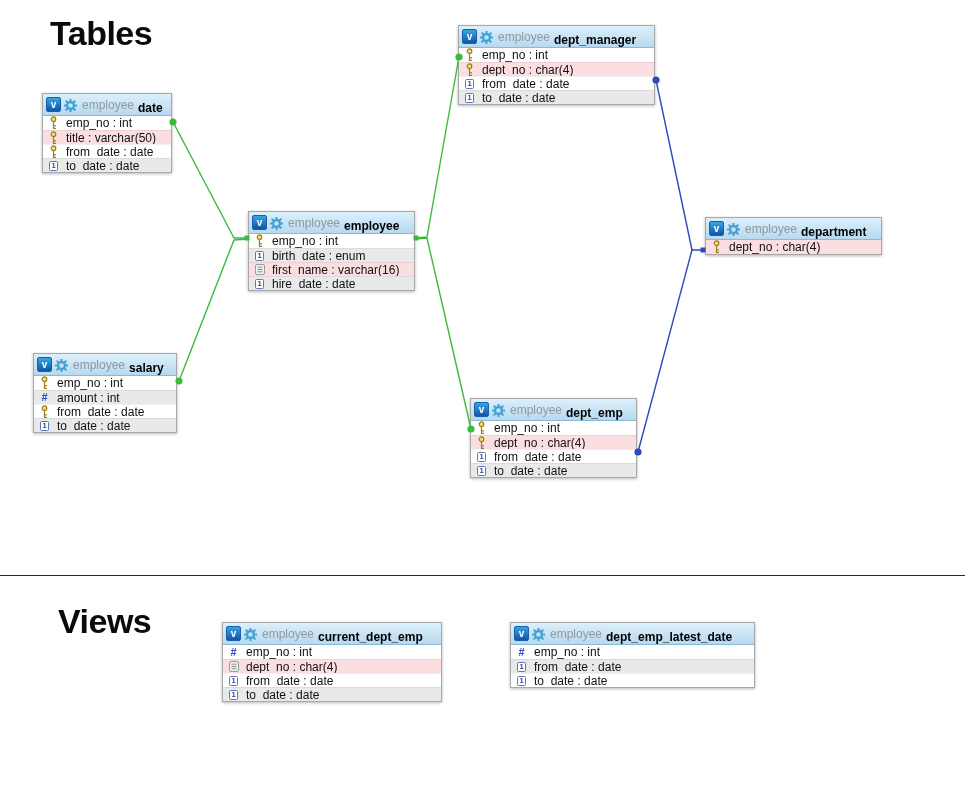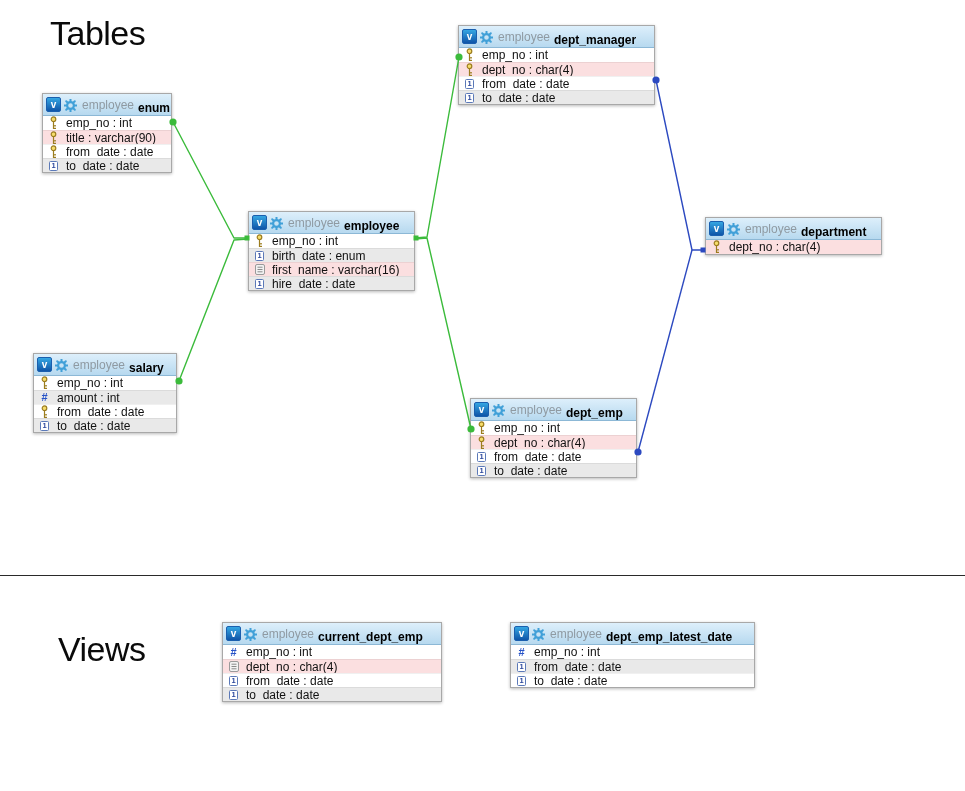--- a/index.html
+++ b/index.html
@@ -3,25 +3,25 @@
 <meta charset="utf-8">
 <style>
   html,body{margin:0;padding:0;}
   body{
     width:965px;height:791px;position:relative;overflow:hidden;
     background:#ffffff;
     font-family:"Liberation Sans","DejaVu Sans",sans-serif;
   }
   .section-heading{
     position:absolute;margin:0;
-    font-size:34px;font-weight:normal;letter-spacing:-0.5px;color:#0a0a0a;
+    font-size:34px;font-weight:bold;letter-spacing:-0.5px;color:#0a0a0a;
     z-index:1;
   }
   #tables-heading{left:50px;top:14px;}
-  #views-heading{left:58px;top:630px;}
+  #views-heading{left:58px;top:602px;}
   #section-divider{
     position:absolute;left:0;top:575px;width:965px;height:0;
     border:none;border-top:1.6px solid #2a2a2a;margin:0;z-index:1;
   }
   .table-card{
     position:absolute;z-index:2;
     background:#ffffff;
     border:1px solid #a8a8a8;
     box-shadow:0 1px 3px rgba(0,0,0,0.28);
     box-sizing:border-box;
@@ -90,43 +90,43 @@
             <line x1="9.47" y1="9.47" x2="10.81" y2="10.81" stroke="#41a0d8" stroke-width="2" stroke-linecap="round"></line>
             <line x1="6.50" y1="10.70" x2="6.50" y2="12.60" stroke="#41a0d8" stroke-width="2" stroke-linecap="round"></line>
             <line x1="3.53" y1="9.47" x2="2.19" y2="10.81" stroke="#41a0d8" stroke-width="2" stroke-linecap="round"></line>
             <line x1="2.30" y1="6.50" x2="0.40" y2="6.50" stroke="#41a0d8" stroke-width="2" stroke-linecap="round"></line>
             <line x1="3.53" y1="3.53" x2="2.19" y2="2.19" stroke="#41a0d8" stroke-width="2" stroke-linecap="round"></line>
             <line x1="6.50" y1="2.30" x2="6.50" y2="0.40" stroke="#41a0d8" stroke-width="2" stroke-linecap="round"></line>
             <line x1="9.47" y1="3.53" x2="10.81" y2="2.19" stroke="#41a0d8" stroke-width="2" stroke-linecap="round"></line>
             <circle cx="6.5" cy="6.5" r="3.4" fill="none" stroke="#41a0d8" stroke-width="2.2"></circle>
           </svg></span>
         <span class="schema-name">employee</span>
-        <span class="object-name">enum</span>
-      </div>
-      <div class="col-row bg-white">
-        <span class="col-icon">
-          <svg width="9" height="14" viewBox="0 0 9 14">
-            <circle cx="4.5" cy="3.2" r="2.3" fill="#f6dd6c" stroke="#9c7d1f" stroke-width="1.2"></circle>
-            <line x1="4.5" y1="5.5" x2="4.5" y2="13" stroke="#9c7d1f" stroke-width="1.2"></line>
-            <line x1="4.5" y1="9.8" x2="7" y2="9.8" stroke="#9c7d1f" stroke-width="1.2"></line>
-            <line x1="4.5" y1="12.4" x2="7" y2="12.4" stroke="#9c7d1f" stroke-width="1.2"></line>
-          </svg>
-        </span>
-        <span class="col-label">emp_no : int</span>
-      </div>
-      <div class="col-row bg-pink">
-        <span class="col-icon">
-          <svg width="9" height="14" viewBox="0 0 9 14">
-            <circle cx="4.5" cy="3.2" r="2.3" fill="#f6dd6c" stroke="#9c7d1f" stroke-width="1.2"></circle>
-            <line x1="4.5" y1="5.5" x2="4.5" y2="13" stroke="#9c7d1f" stroke-width="1.2"></line>
-            <line x1="4.5" y1="9.8" x2="7" y2="9.8" stroke="#9c7d1f" stroke-width="1.2"></line>
-            <line x1="4.5" y1="12.4" x2="7" y2="12.4" stroke="#9c7d1f" stroke-width="1.2"></line>
-          </svg>
-        </span>
-        <span class="col-label">title : varchar(90)</span>
+        <span class="object-name">date</span>
+      </div>
+      <div class="col-row bg-white">
+        <span class="col-icon">
+          <svg width="9" height="14" viewBox="0 0 9 14">
+            <circle cx="4.5" cy="3.2" r="2.3" fill="#f6dd6c" stroke="#9c7d1f" stroke-width="1.2"></circle>
+            <line x1="4.5" y1="5.5" x2="4.5" y2="13" stroke="#9c7d1f" stroke-width="1.2"></line>
+            <line x1="4.5" y1="9.8" x2="7" y2="9.8" stroke="#9c7d1f" stroke-width="1.2"></line>
+            <line x1="4.5" y1="12.4" x2="7" y2="12.4" stroke="#9c7d1f" stroke-width="1.2"></line>
+          </svg>
+        </span>
+        <span class="col-label">emp_no : int</span>
+      </div>
+      <div class="col-row bg-pink">
+        <span class="col-icon">
+          <svg width="9" height="14" viewBox="0 0 9 14">
+            <circle cx="4.5" cy="3.2" r="2.3" fill="#f6dd6c" stroke="#9c7d1f" stroke-width="1.2"></circle>
+            <line x1="4.5" y1="5.5" x2="4.5" y2="13" stroke="#9c7d1f" stroke-width="1.2"></line>
+            <line x1="4.5" y1="9.8" x2="7" y2="9.8" stroke="#9c7d1f" stroke-width="1.2"></line>
+            <line x1="4.5" y1="12.4" x2="7" y2="12.4" stroke="#9c7d1f" stroke-width="1.2"></line>
+          </svg>
+        </span>
+        <span class="col-label">title : varchar(50)</span>
       </div>
       <div class="col-row bg-white">
         <span class="col-icon">
           <svg width="9" height="14" viewBox="0 0 9 14">
             <circle cx="4.5" cy="3.2" r="2.3" fill="#f6dd6c" stroke="#9c7d1f" stroke-width="1.2"></circle>
             <line x1="4.5" y1="5.5" x2="4.5" y2="13" stroke="#9c7d1f" stroke-width="1.2"></line>
             <line x1="4.5" y1="9.8" x2="7" y2="9.8" stroke="#9c7d1f" stroke-width="1.2"></line>
             <line x1="4.5" y1="12.4" x2="7" y2="12.4" stroke="#9c7d1f" stroke-width="1.2"></line>
           </svg>
         </span>

